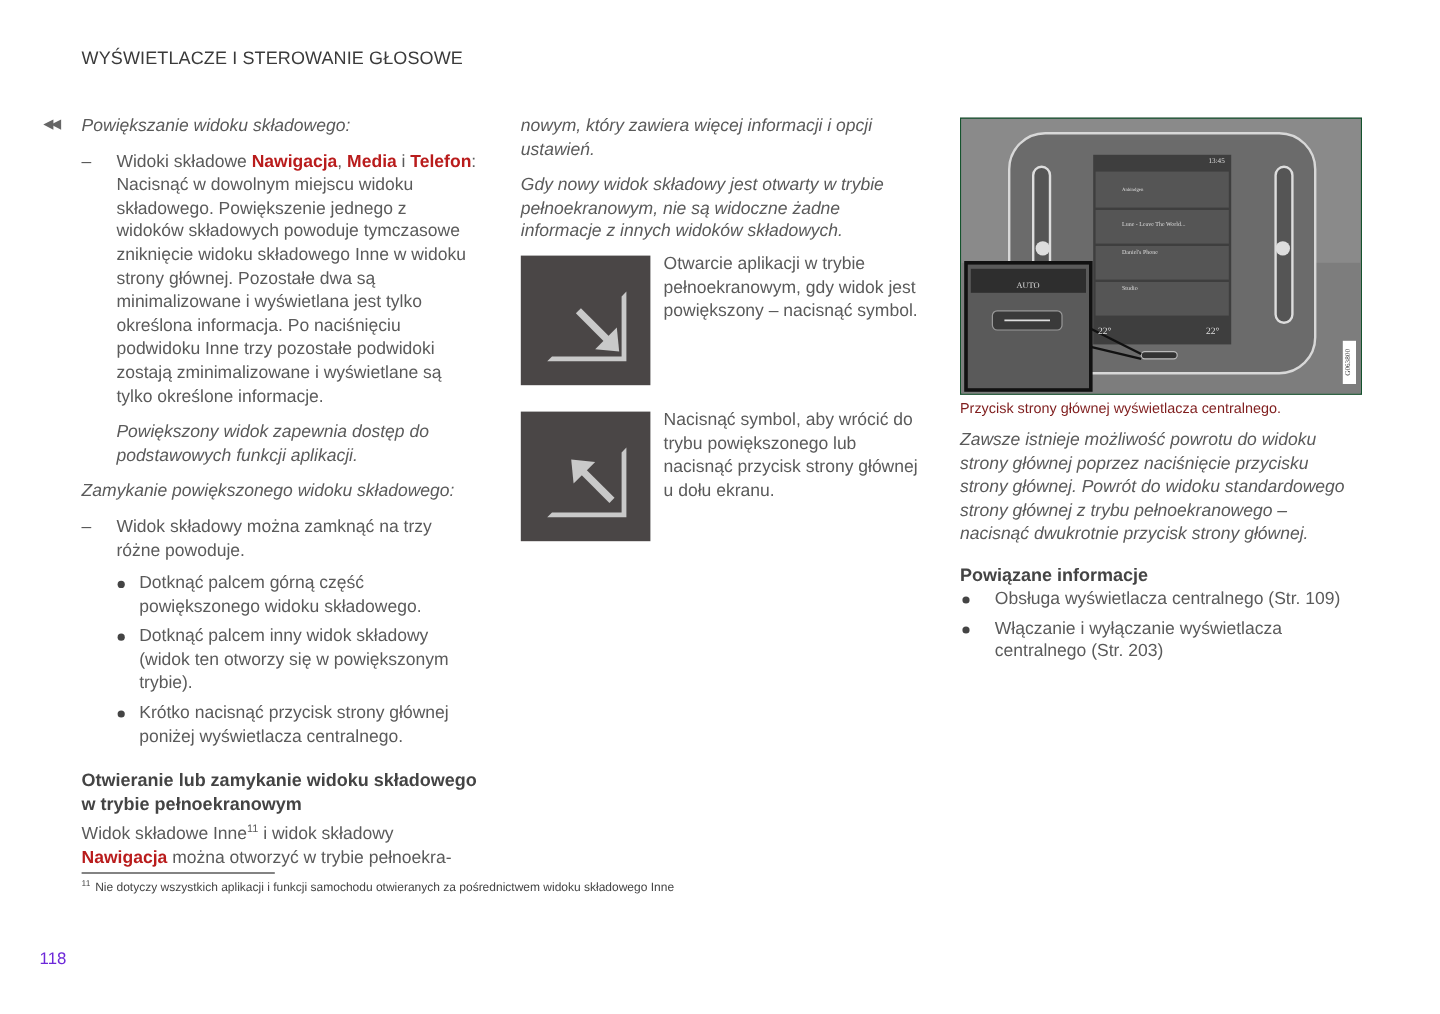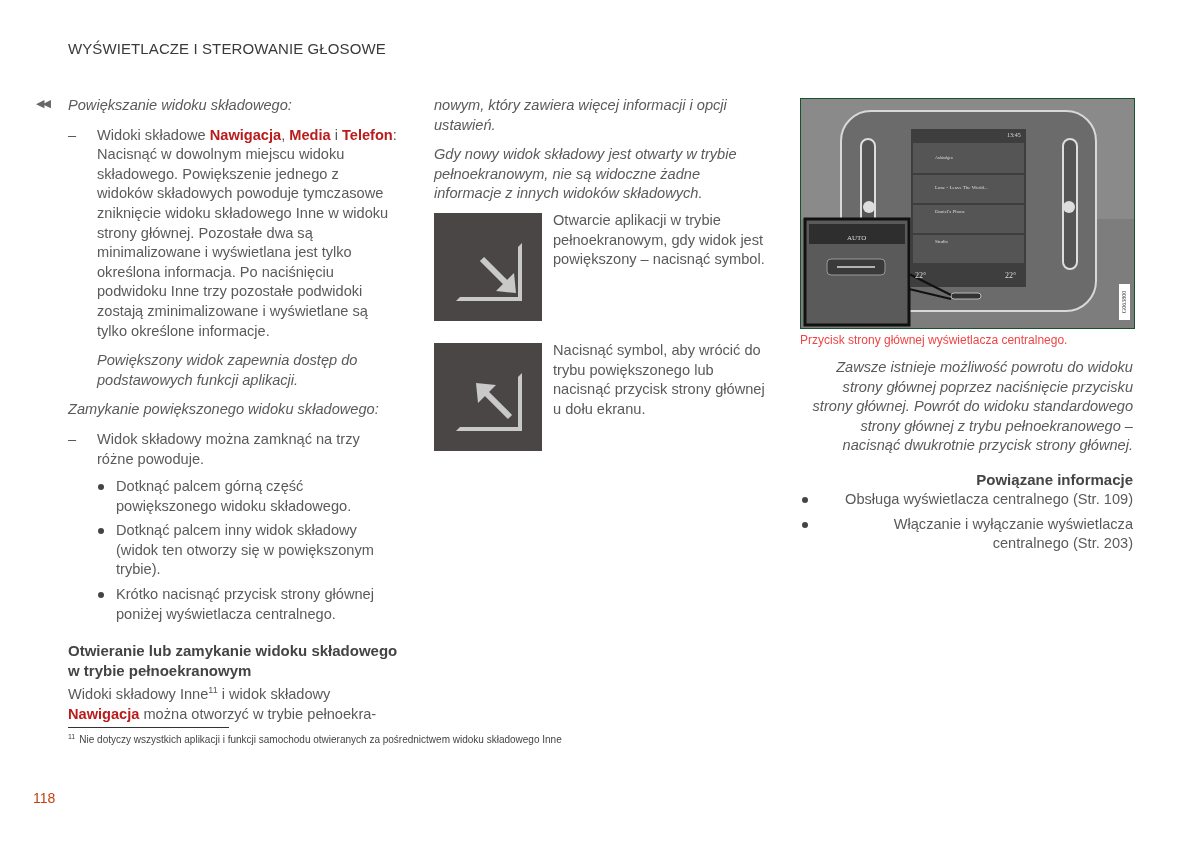--- a/index.html
+++ b/index.html
@@ -12,27 +12,27 @@
   .col b { color: #b91c1c; font-weight: bold; }
   .continue-icon { position: absolute; left: 36px; top: 97px; font-size: 11px; color: #666; letter-spacing: -2px; }
   .dash-item { position: relative; padding-left: 29px; margin-bottom: 10px; }
   .dash-item .dash { position: absolute; left: 0; top: 0; }
   .bullet-item { position: relative; padding-left: 19px; margin-bottom: 5px; }
   .bullet-item .dot { position: absolute; left: 1px; top: 7px; width: 6px; height: 6px; border-radius: 50%; background: #444; }
   .subhead { font-weight: bold; font-size: 15px; line-height: 20px; color: #444; margin: 0; }
   .icon-box { position: absolute; width: 108px; height: 108px; background: #4a4646; }
   .icon-box svg { width: 108px; height: 108px; display: block; }
   .photo { position: absolute; left: 800px; top: 98px; width: 333px; height: 229px; background: #8d8d8d; border: 1px solid #14532d; overflow: hidden; font-family: Liberation Serif, serif; }
-  .caption { position: absolute; left: 800px; top: 333px; font-size: 12px; color: #ef4444; }
+  .caption { position: absolute; left: 800px; top: 333px; font-size: 12px; color: #7f1d1d; }
   .rel-list .bullet-item { padding-left: 29px; }
   .rel-list .bullet-item .dot { left: 2px; }
   .footnote-rule { position: absolute; left: 68px; top: 727px; width: 161px; height: 1px; background: #333; }
   .footnote { position: absolute; left: 68px; top: 733px; font-size: 10px; color: #444; }
   .footnote sup { font-size: 7px; margin-right: 4px; }
-  .page-number { position: absolute; left: 33px; top: 790px; font-size: 14px; color: #c2410c; }
+  .page-number { position: absolute; left: 33px; top: 790px; font-size: 14px; color: #6d28d9; }
 </style>
 </head>
 <body>
 
 <div class="abs section-title">WYŚWIETLACZE I STEROWANIE GŁOSOWE</div>
 
 <span class="continue-icon">◀◀</span>
 
 <div class="col" style="left:68px; top:96px; width:330px;">
   <p>Powiększanie widoku składowego:</p>
@@ -47,21 +47,21 @@
     <span>Widok składowy można zamknąć na trzy różne powoduje.</span>
   </div>
   <div style="padding-left:29px;">
     <div class="bullet-item"><span class="dot"></span><span>Dotknąć palcem górną część powiększonego widoku składowego.</span></div>
     <div class="bullet-item"><span class="dot"></span><span>Dotknąć palcem inny widok składowy (widok ten otworzy się w powiększonym trybie).</span></div>
     <div class="bullet-item"><span class="dot"></span><span>Krótko nacisnąć przycisk strony głównej poniżej wyświetlacza centralnego.</span></div>
   </div>
   <div style="height:12px"></div>
   <h3 class="subhead">Otwieranie lub zamykanie widoku składowego w trybie pełnoekranowym</h3>
   <div>
-    <span>Widoki składowy Inne</span><sup style="font-size:9px">11</sup><span> i widok składowy </span><b>Nawigacja</b><span> można otworzyć w trybie pełnoekra-</span>
+    <span>Widok składowe Inne</span><sup style="font-size:9px">11</sup><span> i widok składowy </span><b>Nawigacja</b><span> można otworzyć w trybie pełnoekra-</span>
   </div>
 </div>
 
 <div class="col" style="left:434px; top:96px; width:332px;">
   <p>nowym, który zawiera więcej informacji i opcji ustawień.</p>
   <p>Gdy nowy widok składowy jest otwarty w trybie pełnoekranowym, nie są widoczne żadne informacje z innych widoków składowych.</p>
 </div>
 
 <div class="icon-box" style="left:434px; top:213px;">
   <svg viewBox="0 0 108 108">
@@ -114,21 +114,21 @@
   <span class="abs" style="left:134px; top:110px; font-size:5px; color:#ddd;">Daniel's Phone</span>
   <span class="abs" style="left:134px; top:140px; font-size:5px; color:#ddd;">Studio</span>
   <span class="abs" style="left:114px; top:172px; font-size:8px; color:#ddd;">22°</span>
   <span class="abs" style="left:204px; top:172px; font-size:8px; color:#ddd;">22°</span>
   <span class="abs" style="left:46px; top:135px; font-size:7px; color:#ddd;">AUTO</span>
   <span class="abs" style="left:312px; top:200px; font-size:6px; color:#333; transform:rotate(-90deg);">G063800</span>
 </div>
 
 <div class="caption">Przycisk strony głównej wyświetlacza centralnego.</div>
 
-<div class="col" style="left:800px; top:358px; width:333px;text-align:right;">
+<div class="col" style="left:800px; top:358px; width:333px;">
   <p style="margin-bottom:14px;">Zawsze istnieje możliwość powrotu do widoku strony głównej poprzez naciśnięcie przycisku strony głównej. Powrót do widoku standardowego strony głównej z trybu pełnoekranowego – nacisnąć dwukrotnie przycisk strony głównej.</p>
   <h3 class="subhead">Powiązane informacje</h3>
   <div class="rel-list">
     <div class="bullet-item"><span class="dot"></span><span>Obsługa wyświetlacza centralnego (Str. 109)</span></div>
     <div class="bullet-item"><span class="dot"></span><span>Włączanie i wyłączanie wyświetlacza centralnego (Str. 203)</span></div>
   </div>
 </div>
 
 <div class="footnote-rule"></div>
 <div class="footnote">

